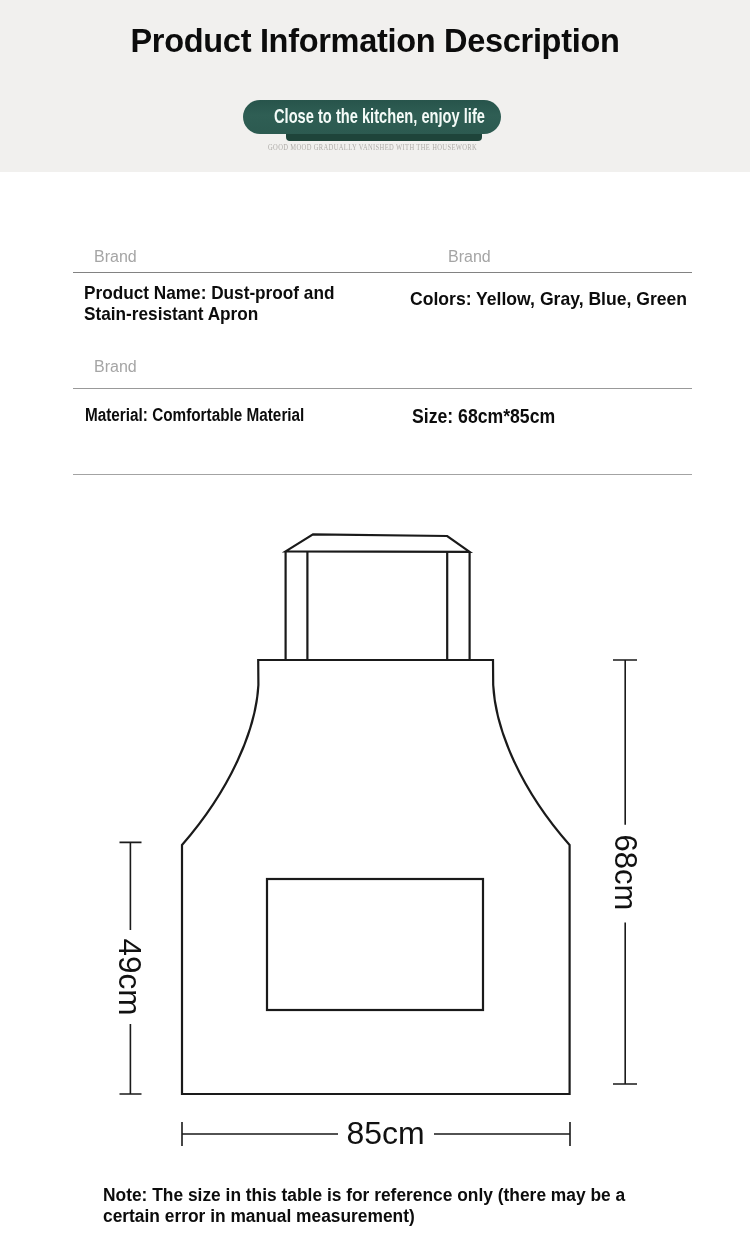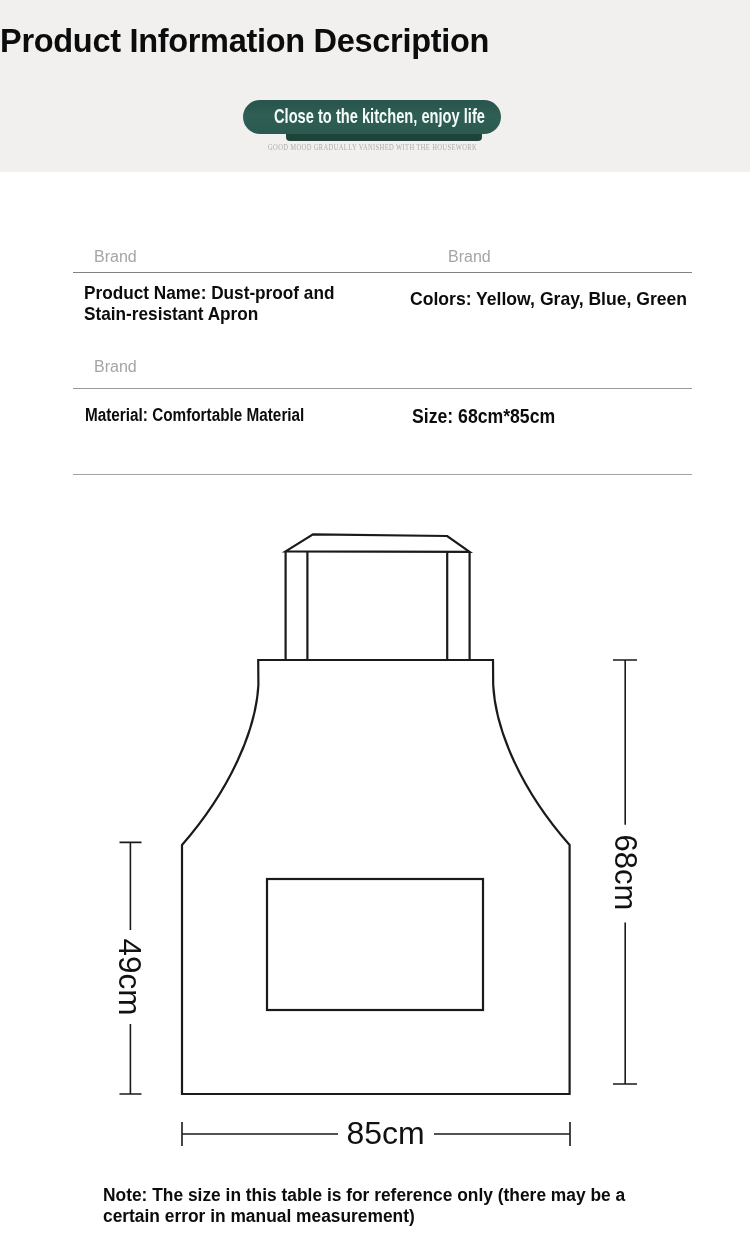--- a/index.html
+++ b/index.html
@@ -4,21 +4,21 @@
 <style>
   html,body{margin:0;padding:0;}
   body{width:750px;height:1244px;background:#ffffff;font-family:"Liberation Sans",sans-serif;position:relative;overflow:hidden;}
   .abs{position:absolute;}
 </style>
 </head>
 <body>
 
 <div class="abs" style="left:0;top:0;width:750px;height:172px;background:#f1f0ee;"></div>
 
-<div class="abs" style="left:0;top:23px;width:750px;font-size:32.5px;font-weight:bold;color:#0c0c0c;letter-spacing:-0.3px;white-space:nowrap;">Product Information Description</div>
+<div class="abs" style="left:0;top:23px;width:750px;text-align:center;font-size:32.5px;font-weight:bold;color:#0c0c0c;letter-spacing:-0.3px;white-space:nowrap;">Product Information Description</div>
 
 <div class="abs" style="left:286px;top:120px;width:196px;height:21px;background:#1e443a;border-radius:4px;"></div>
 
 <div class="abs" style="left:243px;top:100px;width:258px;height:34px;background:linear-gradient(180deg,#27544b 0%,#2f5e54 45%,#2c5a50 100%);border-radius:17px;color:#f4fbf8;font-size:20.5px;font-weight:bold;line-height:31px;white-space:nowrap;">
     <span style="position:absolute;left:31px;top:0;transform:scaleX(0.715);transform-origin:0 0;">Close to the kitchen, enjoy life</span>
   </div>
 
 <div class="abs" style="left:268px;top:142px;font-family:'Liberation Serif',serif;font-size:9px;color:#aeaba8;letter-spacing:0.5px;white-space:nowrap;transform:scaleX(0.726);transform-origin:0 0;">GOOD MOOD GRADUALLY VANISHED WITH THE HOUSEWORK</div>
 
 <div class="abs" style="left:94px;top:248px;font-size:16px;color:#a5a5a5;">Brand</div>

